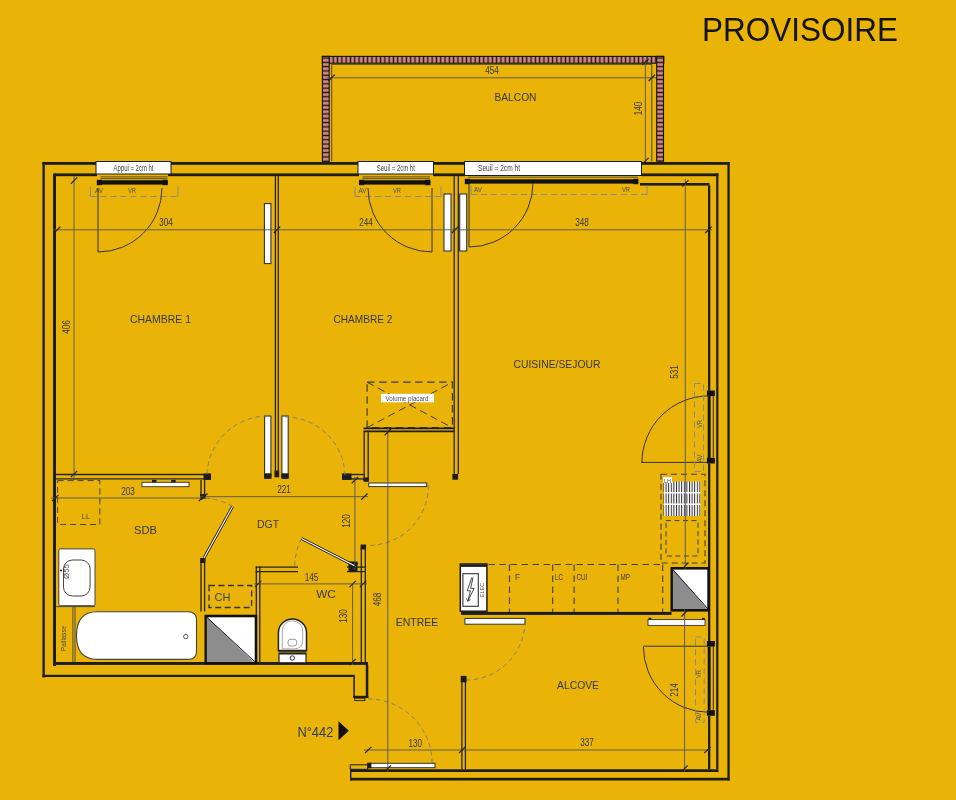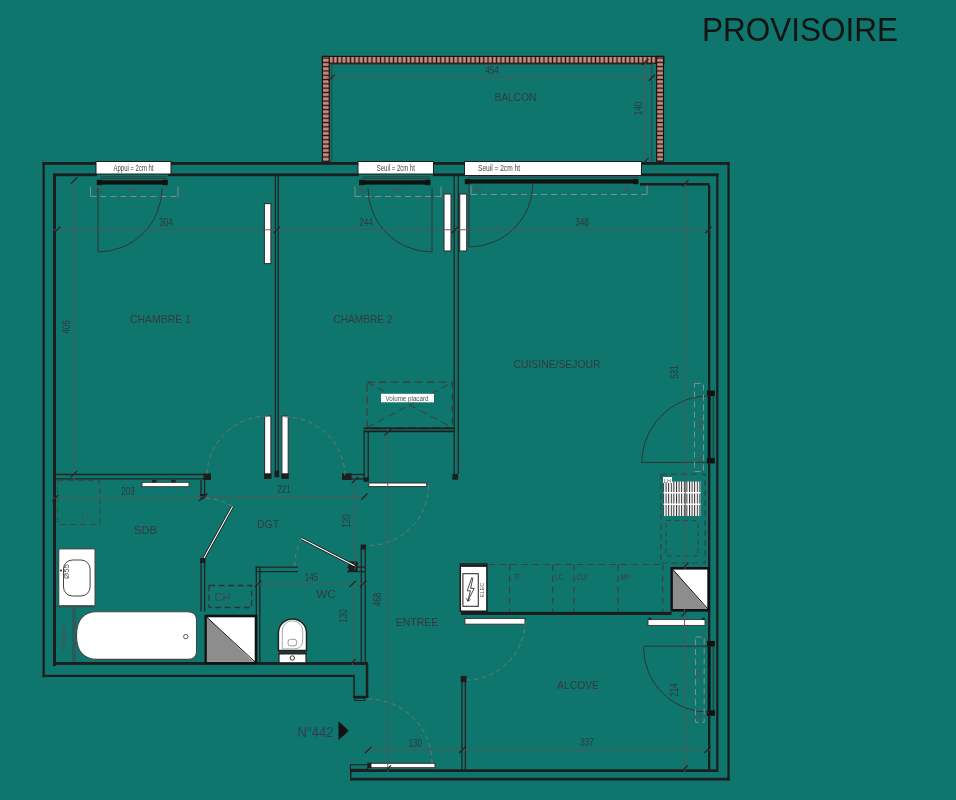--- a/index.html
+++ b/index.html
@@ -1,16 +1,16 @@
 <!DOCTYPE html>
 <html><head>
 <meta charset="utf-8">
 <style>
 html,body{margin:0;padding:0;background:#ffffff;}
-#page{width:956px;height:800px;position:relative;background:#0f766e;overflow:hidden;text-decoration:underline;}
+#page{width:956px;height:800px;position:relative;background:#eab308;overflow:hidden;text-decoration:underline;}
 svg{position:absolute;top:0;left:0;}
 text{font-family:"Liberation Sans",sans-serif;fill:#3a3a3a;}
 .rm{font-size:11.5px;fill:#35393f;}
 .dim{font-size:10.5px;fill:#33373c;}
 .sm{font-size:7.5px;fill:#4a4f58;}
 .bx{font-size:8.2px;fill:#3f3f3f;}
 </style>
 </head>
 <body>
 <div id="page">

